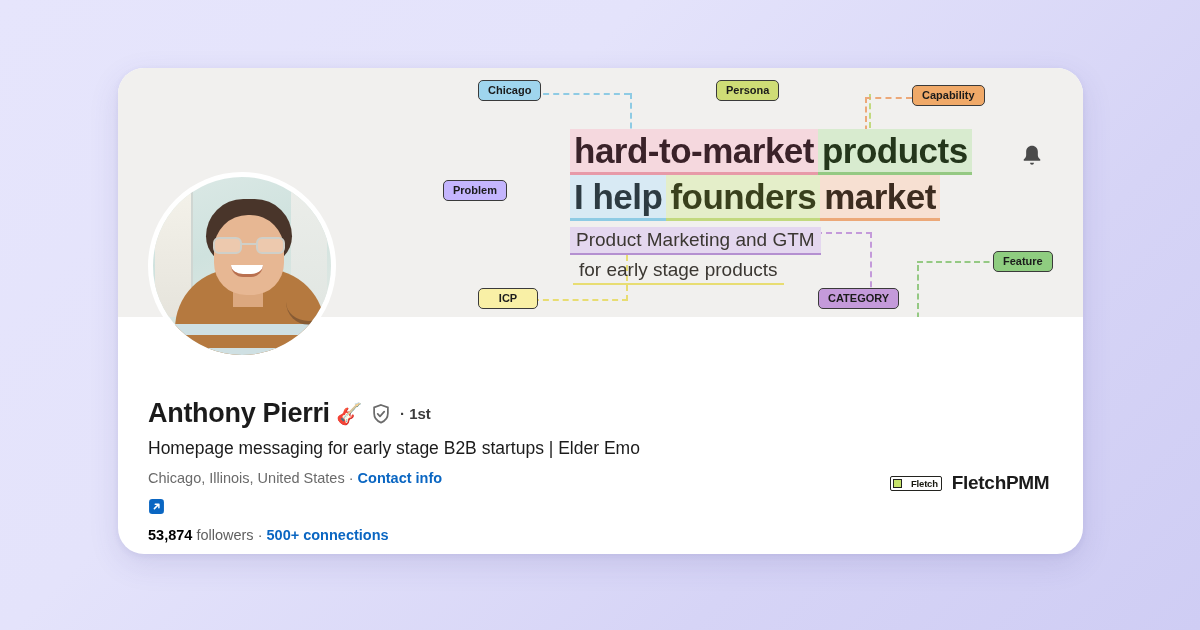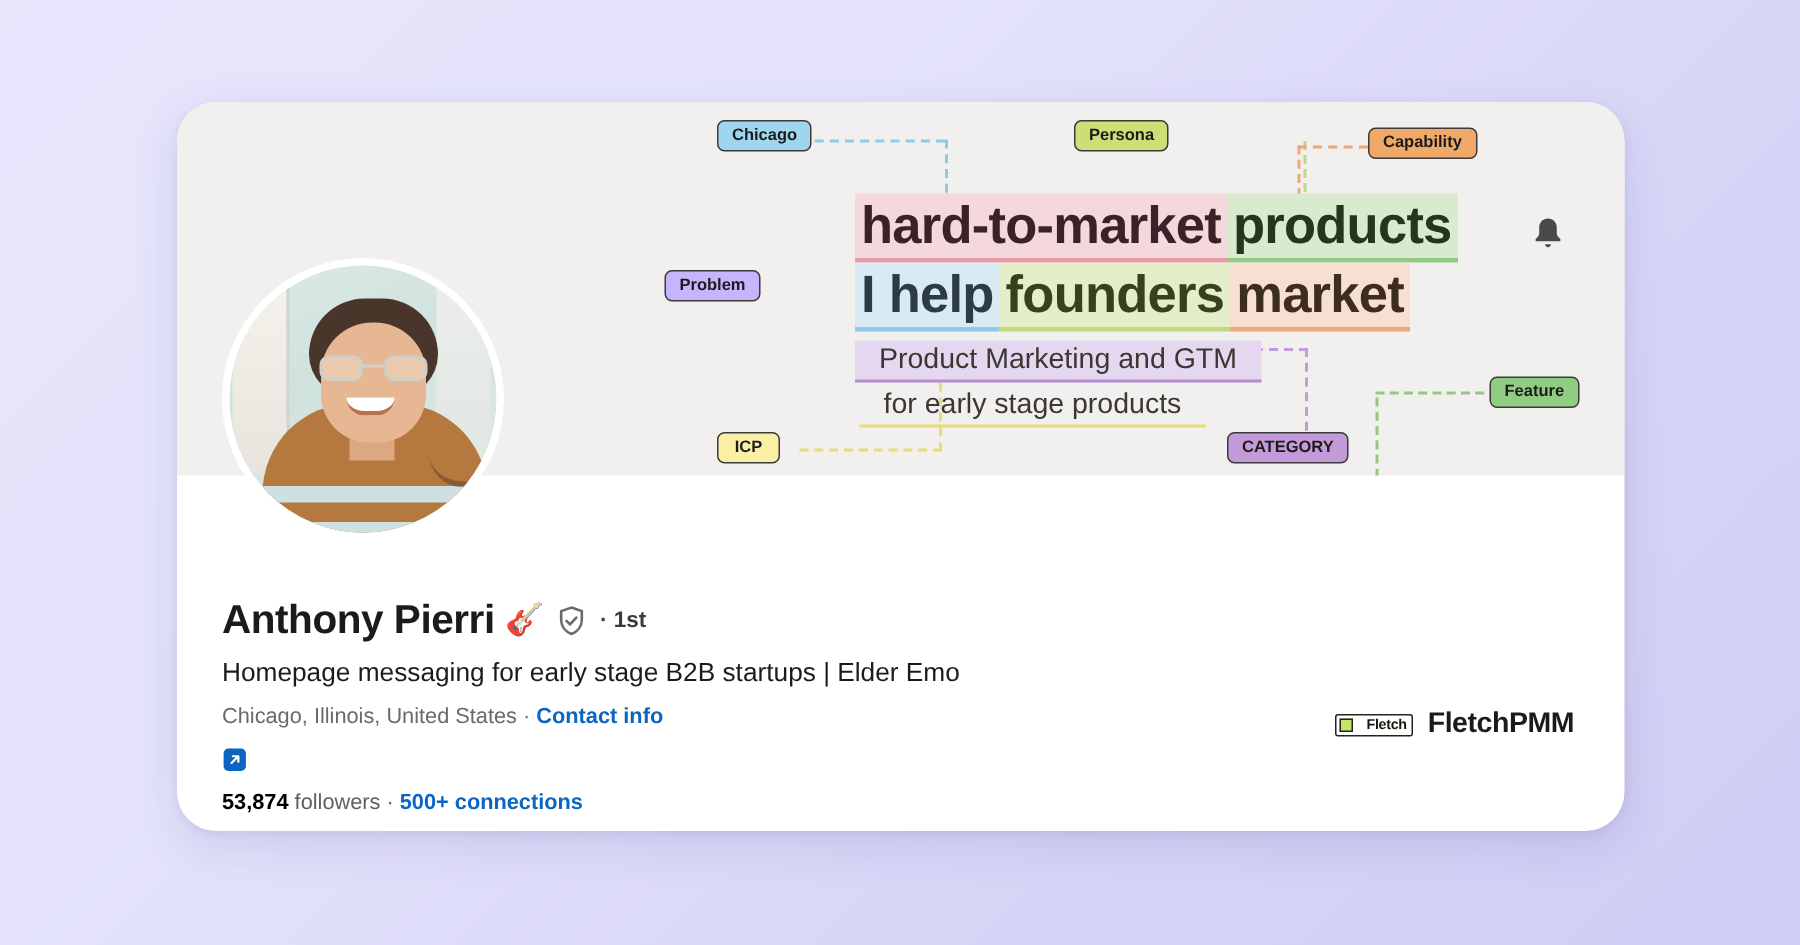--- a/index.html
+++ b/index.html
@@ -52,21 +52,21 @@
   .seg-orange { background: #f7e0d2; border-bottom: 3px solid #eca878; color:#3d2c20; }
   .seg-pink   { background: #f5d8de; border-bottom: 3px solid #e79aa8; color:#3a2229; }
   .seg-lgreen { background: #d8ebcf; border-bottom: 3px solid #95c983; color:#24361b; }
 
   .subline { margin-top: 6px; }
   .sub-seg {
     display: inline-block;
     font-size: 19px;
     font-weight: normal;
     line-height: 26px;
-    padding: 0 16px;
+    padding: 0 6px;
     color: #3b3732;
     white-space: nowrap;
   }
   .sub-purple { background: #e4d7ef; border-bottom: 2px solid #b48fd0; }
   .sub-yellow { background: transparent; border-bottom: 2px solid #e8dd72; }
 
   
   .badge {
     position: absolute;
     font-size: 11px;
@@ -215,21 +215,21 @@
         <div><span class="sub-seg sub-purple">Product Marketing and GTM</span></div>
         <div style="margin-top:2px; padding-left:3px;"><span class="sub-seg sub-yellow">for early stage products</span></div>
       </div>
     </div>
 
     <div class="badge" style="left:360px; top:12px; background:#9fd5ee;">Chicago</div>
     <div class="badge" style="left:598px; top:12px; background:#cfdd76;">Persona</div>
     <div class="badge" style="left:794px; top:17px; background:#f0a968;">Capability</div>
     <div class="badge" style="left:325px; top:112px; background:#c4b5fd;">Problem</div>
     <div class="badge" style="left:875px; top:183px; background:#8fcd80;">Feature</div>
-    <div class="badge" style="left:360px; top:220px; background:#f9f0a6; width:42px; text-align:center;">ICP</div>
+    <div class="badge" style="left:360px; top:220px; background:#f9f0a6; width:60px; text-align:center;">ICP</div>
     <div class="badge" style="left:700px; top:220px; background:#c49ada;">CATEGORY</div>
   </div>
 
   <div id="avatar-wrap">
     <div id="avatar">
       <div id="av-win"></div>
       <div id="av-win2"></div>
       <div id="av-body">
         <div class="stripe s1"></div>
         <div class="stripe s2"></div>

